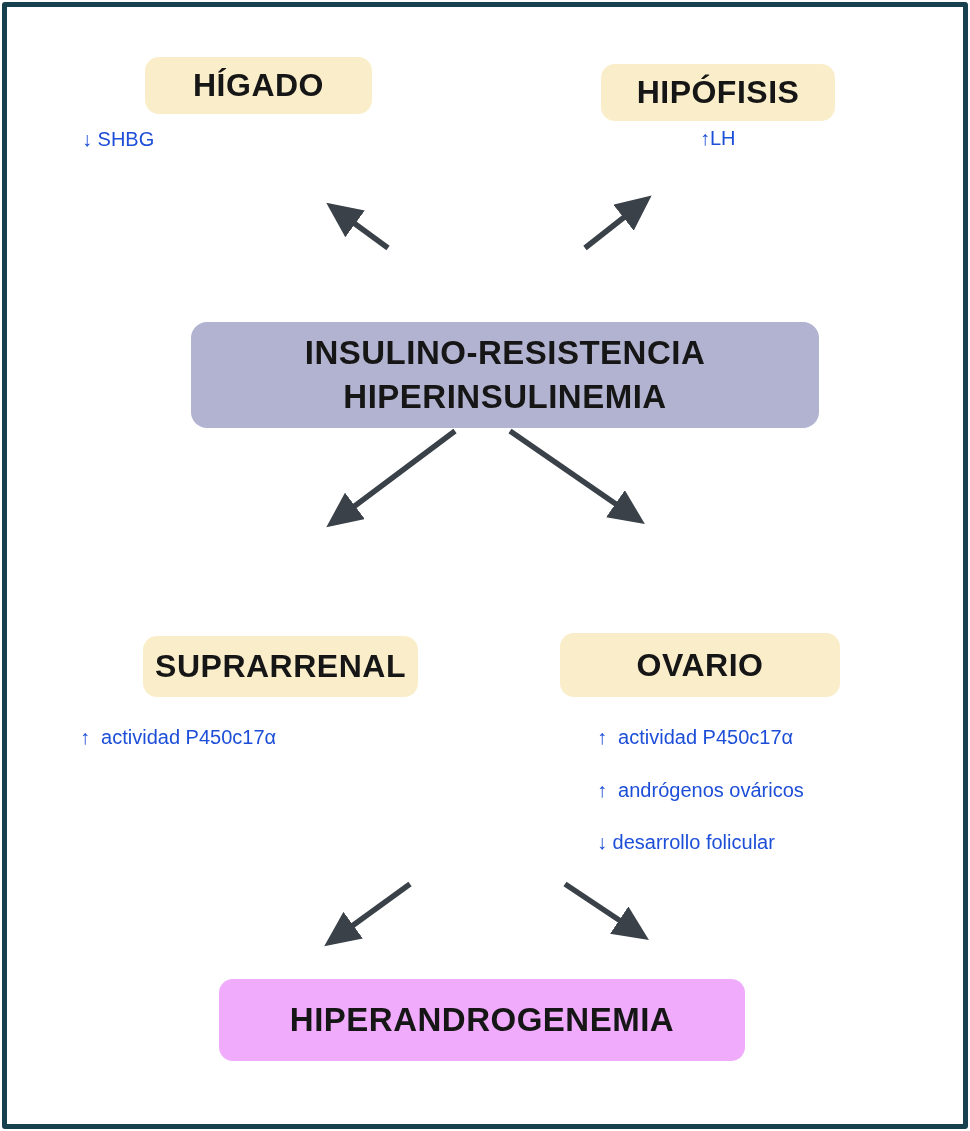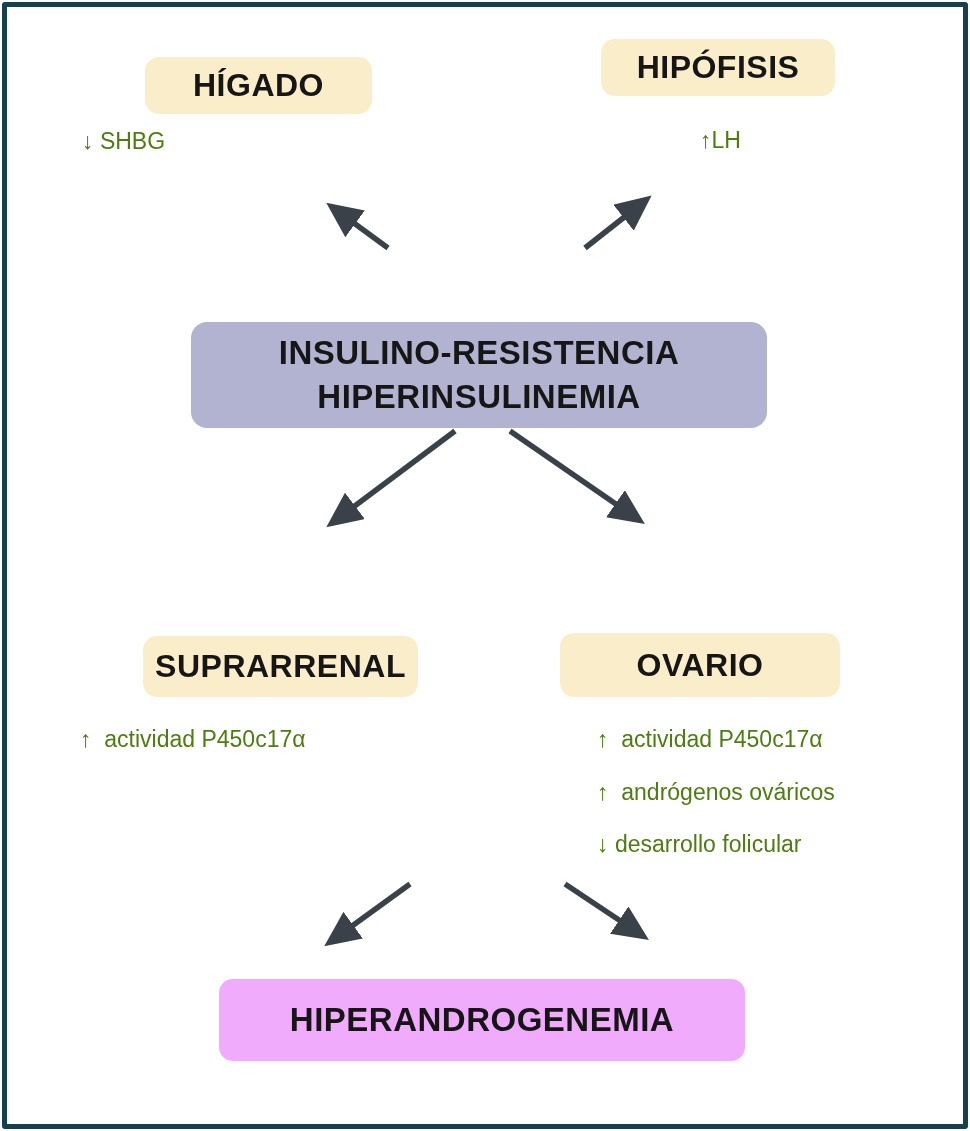--- a/index.html
+++ b/index.html
@@ -27,39 +27,39 @@
     font-weight:700;
     letter-spacing:.5px;
     color:#161616;
   }
   .organ{
     background:#faeeca;
     border-radius:14px;
     font-size:32px;
   }
   .box-higado{left:145px;top:57px;width:227px;height:57px;}
-  .box-hipofisis{left:601px;top:39px;width:234px;height:57px;}
+  .box-hipofisis{left:601px;top:64px;width:234px;height:57px;}
   .box-central{
-    left:191px;top:322px;width:576px;height:106px;
+    left:191px;top:322px;width:628px;height:106px;
     background:#b1b3d0;border-radius:16px;
     flex-direction:column;
     font-size:33px;line-height:44px;
   }
   .box-suprarrenal{left:143px;top:636px;width:275px;height:61px;}
   .box-ovario{left:560px;top:633px;width:280px;height:64px;}
   .box-outcome{
     left:219px;top:979px;width:526px;height:82px;
     background:#f0abfc;border-radius:14px;
     font-size:33px;
   }
   .effect{
     position:absolute;
-    font-size:23px;
+    font-size:20px;
     white-space:pre;
-    color:#4d7c0f;
+    color:#1d4ed8;
   }
   .fx-shbg{left:82px;top:128px;}
   .fx-igfbp{left:82px;top:180px;}
   .fx-lh{left:700px;top:127px;width:106px;text-align:left;}
   .fx-supra{left:80px;top:726px;}
   .fx-ov1{left:597px;top:726px;}
   .fx-ov2{left:597px;top:779px;}
   .fx-ov3{left:597px;top:831px;}
   .arrows{position:absolute;left:0;top:0;width:970px;height:1131px;pointer-events:none;}
 </style>

